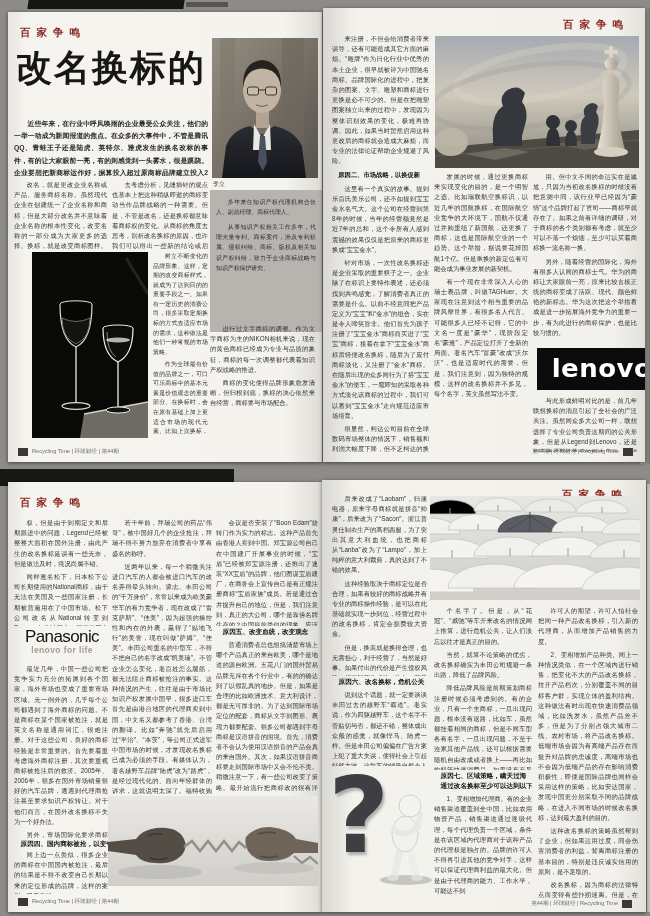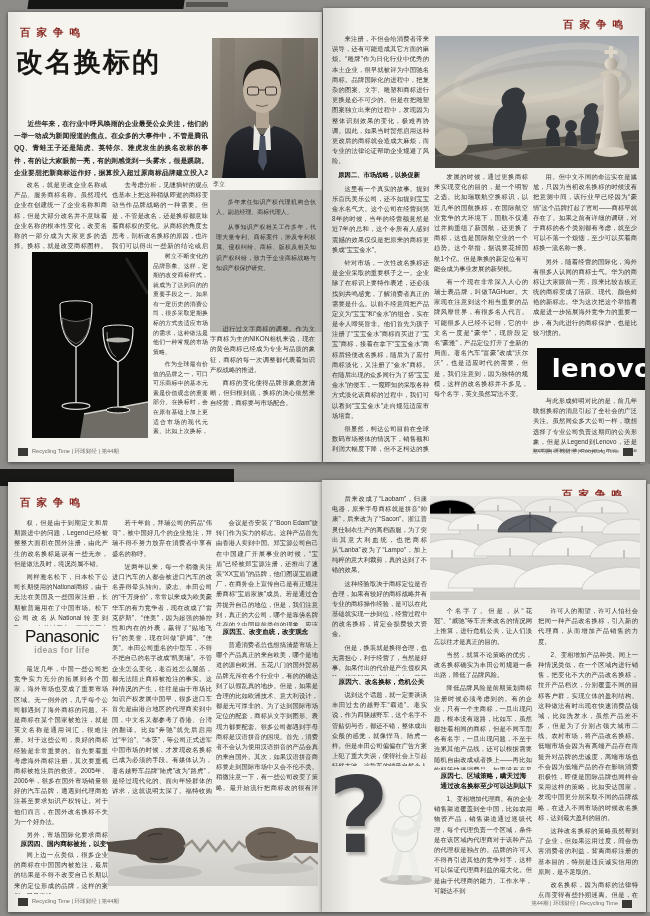--- a/index.html
+++ b/index.html
@@ -10,21 +10,21 @@
   }
   .page{position:absolute;overflow:hidden;box-shadow:0 1px 4px rgba(0,0,0,.55);}
   .page-left{background:linear-gradient(90deg,#e6e5e0,#f5f4ef 6%,#f4f3ee 88%,#dddcd6);}
   .page-right{background:linear-gradient(90deg,#d8d7d2,#f3f2ed 10%,#f2f1ec 90%,#e2e1dc);}
   .sec-header{
     position:absolute;font-size:10.5px;font-weight:bold;letter-spacing:6px;
     color:#8b2923;white-space:nowrap;
   }
   .title{
     position:absolute;font-family:"DejaVu Serif","Liberation Serif",serif;
-    font-weight:900;font-size:27px;line-height:1.2;color:#181715;letter-spacing:2px;
+    font-weight:900;font-size:36px;line-height:1.2;color:#181715;letter-spacing:2px;
   }
   .txt{position:absolute;font-size:6.3px;line-height:1.62;color:#33322f;text-align:justify;overflow:hidden;}
   .txt p{margin:0 0 3px;text-indent:2em;}
   .txt-sm{font-size:5.9px;}
   .intro{font-weight:bold;font-size:6.8px;line-height:1.8;color:#2a2927;}
   .h-reason{position:absolute;font-size:6.6px;font-weight:bold;color:#141413;text-indent:1em;overflow:hidden;white-space:nowrap;}
   .h-inline{font-weight:bold;color:#141413;margin:4px 0 3px;text-indent:1em;}
   .caption{position:absolute;font-size:6px;color:#3a3936;}
   .bio-box{position:absolute;background:#b6b4af;padding:7px 6px;font-size:5.9px;line-height:1.75;color:#2c2b29;text-align:justify;overflow:hidden;}
   .bio-box p{margin:0 0 4px;text-indent:2em;}
@@ -220,21 +220,21 @@
 <div class="page page-left" style="left:8px;top:482px;width:314px;height:430px;">
   <div class="sec-header" style="left:12px;top:14px;">百家争鸣</div>
 
   <div class="txt" style="left:6px;top:36px;width:94px;height:108px;">
       <p>权，但是由于到期定文和后期跟进中的问题，Legend已经被整整大面积在国外注册，由此产生的改名换标延误有一些无奈，但是做法及时，境况尚属不错。</p>
       <p>同样雅名松下，日本松下公司长期使用的National商标，由于无法在美国及一些国家注册，长期被普遍用在了中国市场。松下公司改名从National转变到Panasonic的过程中，用了二三十年的时间。从产品上一点一点换，从销售区域上一点一点换，显示了强大的知识产权操作水平。这不是一次突然宣布的改变，而是按照时间和地域逐步变化的战略。现在Panasonic在世界各地生意正隆，松下知识产权团队功不可没。</p>
     </div>
 
   <div class="panasonic-box" style="left:6px;top:146px;width:96px;">
     <div class="brand">Panasonic</div>
-    <div class="tagline">ideas for life</div>
+    <div class="tagline">lenovo for life</div>
   </div>
 
   <div class="txt" style="left:6px;top:182px;width:94px;height:174px;">
       <p>最近几年，中国一些公司把竞争实力充分的拓展到各个国家，海外市场也变成了重要市场区域。无一例外的，几乎每个公司都遇到了海外商标的问题。不是商标在某个国家被抢注，就是英文名称是通用词汇，很难注册。对于这些公司，良好的商标经验是非常重要的。首先要着重考虑海外商标注册，其次要重视商标被抢注后的救济。2005年、2006年，很多在国外市场销量很好的汽车品牌，遭遇到代理商抢注甚至要求知识产权转让。对于他们而言，在国外改名换标不失为一个好办法。</p>
       <p>另外，市场国际化要求商标国际化，涉及商标国外注册都要确定发音，实在需要考虑更换。比如“四通”，英文商标是“Stone”，不仅规避了抢注，还解决了发音的配合，而且，还有良好的含义。后边还会举到一些更改英文商标的案例。</p>
     </div>
   <div class="h-reason" style="left:6px;top:358px;width:94px;">原因四、国内商标被抢，以变争利</div>
   <div class="txt" style="left:6px;top:368px;width:94px;height:44px;">
       <p>同上边一点类似，很多企业的商标在中国国内被抢注，最后的结果是不得不改变自己长期以来的定位形成的品牌，这样的案例，屡见不鲜。</p>
     </div>

